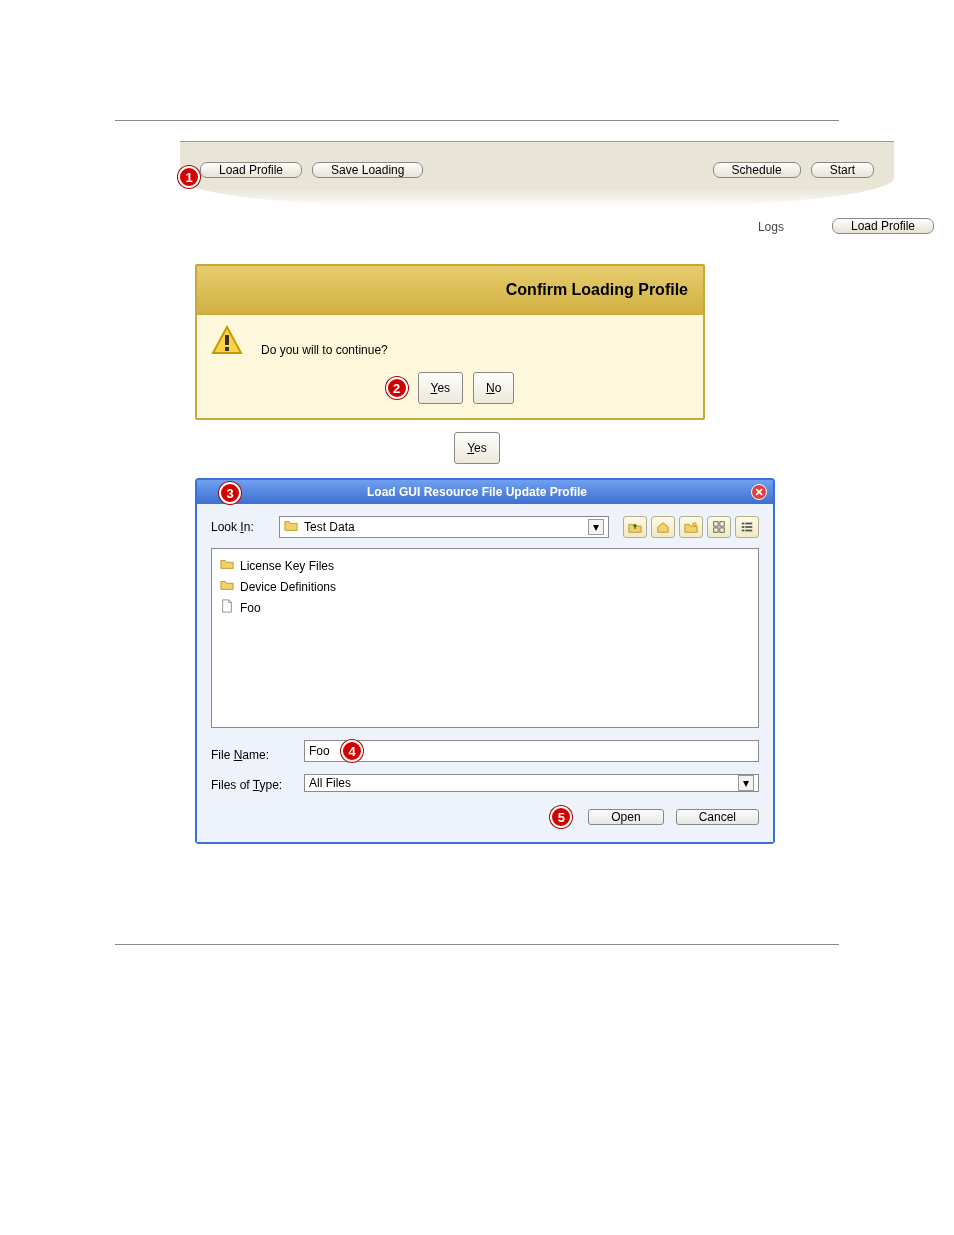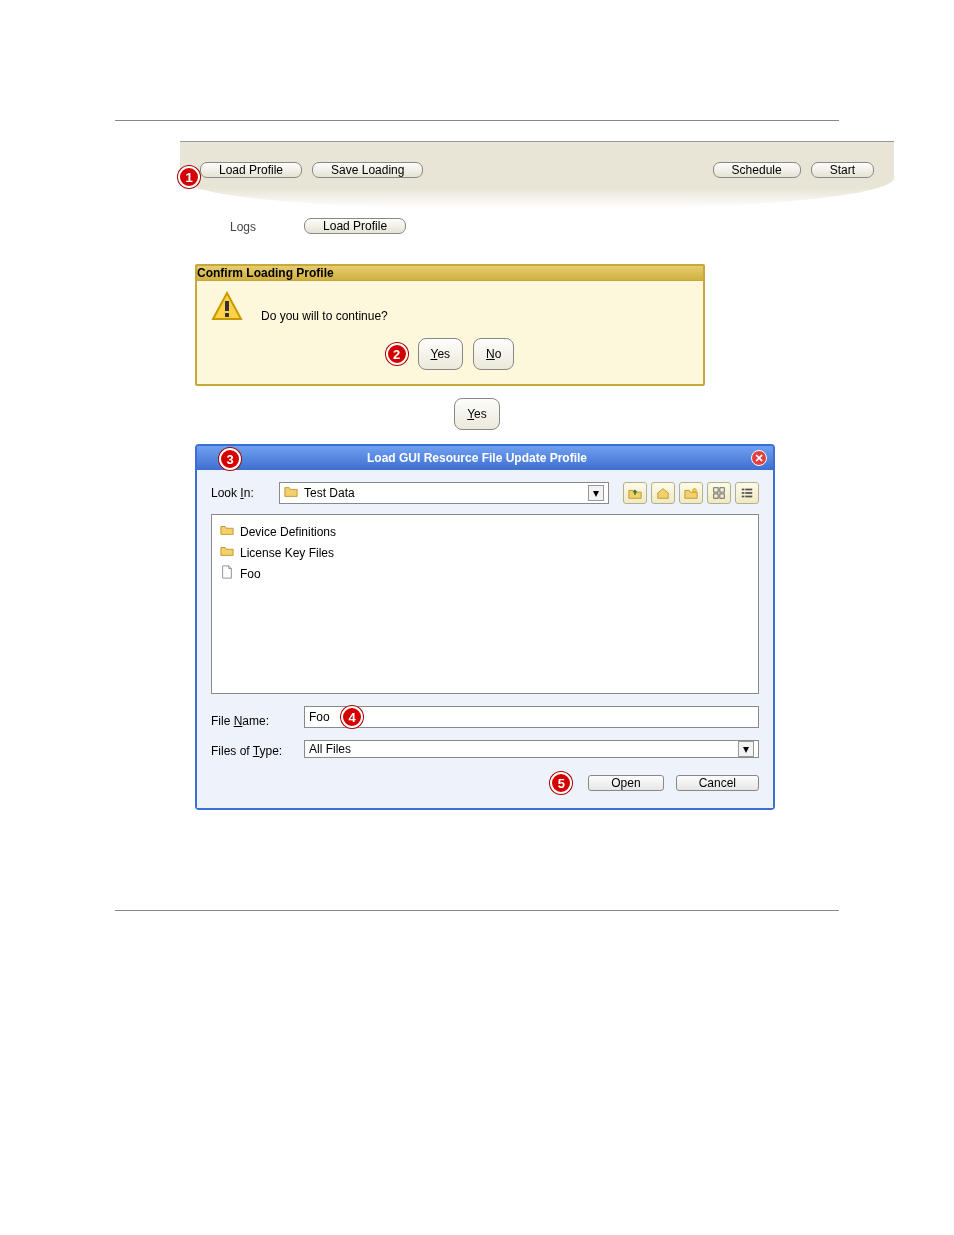--- a/index.html
+++ b/index.html
@@ -60,38 +60,39 @@
     font-weight: bold;
     font-size: 13px;
     box-shadow: 0 0 0 1px #a00;
   }
   .callout-1 { position: absolute; left: -2px; bottom: 20px; }
   .step1-row {
     display: flex;
     align-items: center;
     margin: 10px 0 20px 210px;
     font-size: 12px;
+    justify-content: flex-end;
   }
   .logs-label { color:#444; border-top:1px dotted transparent; }
   .step1-btn { margin-left:48px; }
 
   
   .confirm {
     width: 510px;
     margin: 30px 0 10px 175px;
     border: 2px solid #c8a838;
     background: #fdf7dc;
     border-radius: 2px;
   }
   .confirm-title {
     background: linear-gradient(to bottom,#e6cd6e,#d1b042);
-    text-align: left;
+    text-align: right;
     font-weight: bold;
-    font-size: 12px;
-    padding: 0;
+    font-size: 16px;
+    padding: 15px;
     border-bottom: 1px solid #c8a838;
   }
   .confirm-body {
     display: grid;
     grid-template-columns: 50px 1fr;
     padding: 10px 14px 14px 14px;
     row-gap: 6px;
   }
   .warn-icon svg { width:32px; height:32px; }
   .confirm-text { padding-top:4px; }
@@ -100,21 +101,21 @@
     display:flex;
     justify-content:center;
     gap:10px;
     align-items:center;
     margin-top:6px;
   }
   .callout-inline { position: static; }
   .sbtn {
     background: linear-gradient(to bottom,#fdfdfb,#ece9db);
     border:1px solid #888;
-    border-radius:8px;
+    border-radius:3px;
     padding:8px 12px;
     font-size:12px;
     cursor:pointer;
   }
   .sbtn u { text-decoration: underline; }
   .yes-standalone {
     display:flex; justify-content:center; margin:12px 0 14px 0;
   }
 
   
@@ -283,27 +284,27 @@
               </svg>
             </div>
         </div>
       </div>
 
       <div class="file-area">
         <div class="file-item">
           <span class="folder-ico"><svg viewBox="0 0 16 16">
                 <path d="M1 4h5l1 2h8v7H1z" fill="#f4d06b" stroke="#b8932a"></path>
               </svg></span>
-          <span>Device Definitions</span>
+          <span>License Key Files</span>
         </div>
         <div class="file-item">
           <span class="folder-ico"><svg viewBox="0 0 16 16">
                 <path d="M1 4h5l1 2h8v7H1z" fill="#f4d06b" stroke="#b8932a"></path>
               </svg></span>
-          <span>License Key Files</span>
+          <span>Device Definitions</span>
         </div>
         <div class="file-item">
           <span class="file-ico"><svg viewBox="0 0 16 16">
                 <path d="M3 1h7l3 3v11H3z" fill="#fff" stroke="#888"></path>
                 <path d="M10 1v3h3" fill="none" stroke="#888"></path>
               </svg></span>
           <span>Foo</span>
         </div>
       </div>
 

